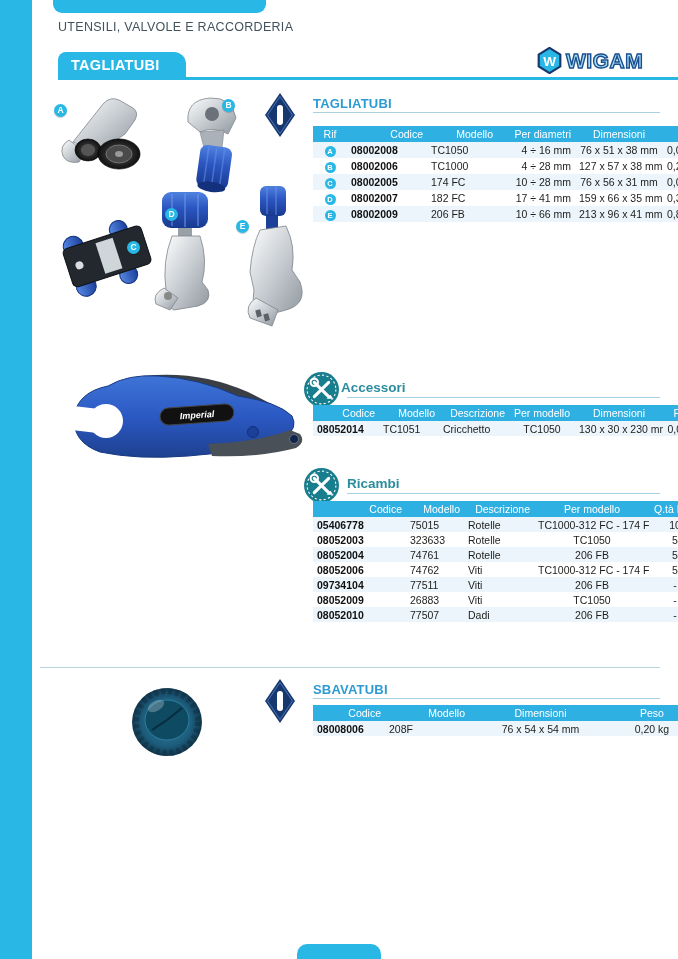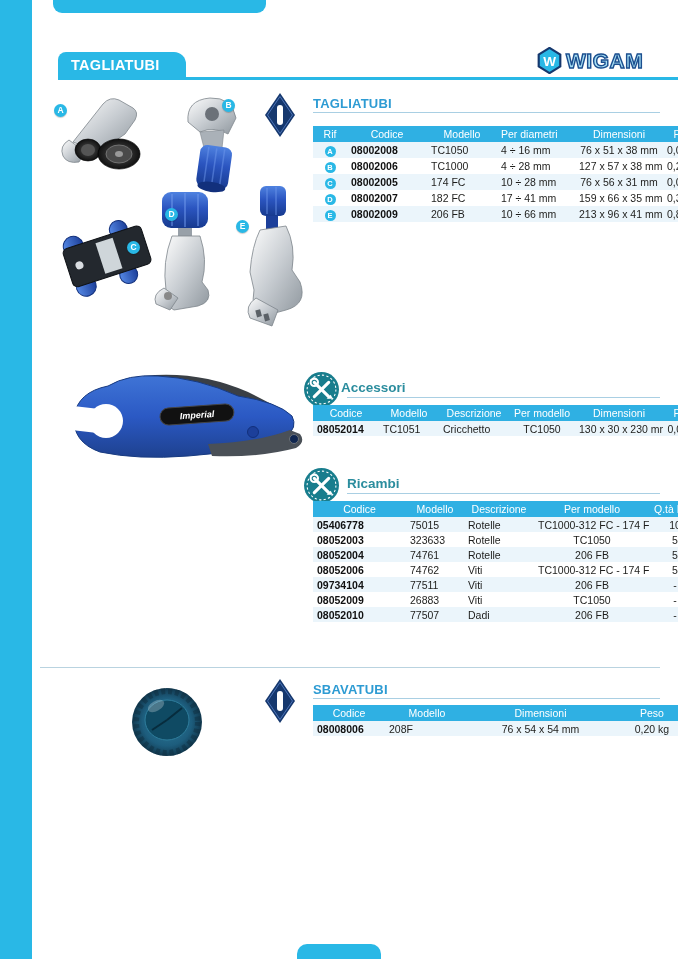--- a/index.html
+++ b/index.html
@@ -19,31 +19,31 @@
   .wigam{position:absolute;left:536px;top:47px;display:flex;align-items:center;gap:3px;}
   .wigam-text{font-weight:800;font-size:21px;letter-spacing:.5px;color:#a7dff4;
               -webkit-text-stroke:1.4px #1c4f8f;text-shadow:0 0 1px #1c4f8f;}
   
   .tbl-title{position:absolute;font-size:13px;font-weight:bold;color:#2d9bd3;letter-spacing:.2px;}
   .teal-title{position:absolute;font-size:13.5px;font-weight:bold;color:#2b8d9e;}
   .title-rule{position:absolute;height:1px;background:#a9cfe3;}
   .divider{position:absolute;left:40px;top:667px;width:620px;height:1px;background:#b9d3e0;}
   
   table{position:absolute;left:313px;width:347px;border-collapse:collapse;table-layout:fixed;}
-  th{background:#2fb0e3;color:#fff;font-weight:normal;font-size:10.5px;text-align:center;padding:2px 4px;white-space:nowrap;overflow:hidden;}
+  th{background:#2fb0e3;color:#fff;font-weight:normal;font-size:10.5px;text-align:right;padding:2px 4px;white-space:nowrap;overflow:hidden;}
   td{font-size:10.5px;color:#1d1d1b;padding:1.5px 4px;white-space:nowrap;overflow:hidden;}
   tbody tr:nth-child(odd){background:#ebf5fb;}
   td.bold{font-weight:bold;color:#111;}
   .badge{display:inline-block;width:11px;height:11px;border-radius:50%;background:#29b8e6;color:#fff;
          font-size:7.5px;font-weight:bold;text-align:center;line-height:11.5px;}
   .t-tagliatubi{top:126px;}
   .t-tagliatubi .c0{width:26px;text-align:center;}
   .t-tagliatubi .c1{width:72px;}
   .t-tagliatubi .c2{width:62px;}
-  .t-tagliatubi .c3{width:70px;text-align:left;}
+  .t-tagliatubi .c3{width:70px;text-align:right;}
   .t-tagliatubi .c4{width:80px;text-align:center;}
   .t-tagliatubi .c5{width:37px;}
   .t-accessori{top:405px;}
   .t-accessori .c0{width:58px;}
   .t-accessori .c1{width:52px;}
   .t-accessori .c2{width:62px;}
   .t-accessori .c3{width:58px;text-align:center;}
   .t-accessori .c4{width:80px;text-align:center;}
   .t-accessori .c5{width:37px;text-align:center;}
   .t-ricambi{top:501px;}
@@ -97,20 +97,21 @@
         <stop offset="0" stop-color="#2e7d9c"></stop>
           <stop offset=".7" stop-color="#1d5d7d"></stop>
           <stop offset="1" stop-color="#12394f"></stop>
       </radialGradient>
     </defs>
   </svg>
 
   <div class="left-bar"></div>
   <div class="top-tab"></div>
 
+  <div class="cat-header">UTENSILI, VALVOLE E RACCORDERIA</div>
   <div class="section-tab">TAGLIATUBI</div>
   <div class="header-rule"></div>
 
   <div class="wigam">
     <svg width="27" height="27" viewBox="0 0 30 30">
       <polygon points="15,1 27,8.5 27,21.5 15,29 3,21.5 3,8.5" fill="#29b8e6" stroke="#16386e" stroke-width="2.4"></polygon>
       <text x="15" y="21" text-anchor="middle" font-size="15" font-weight="bold" fill="#fff">W</text>
     </svg>
     <span class="wigam-text">WIGAM</span>
   </div>

